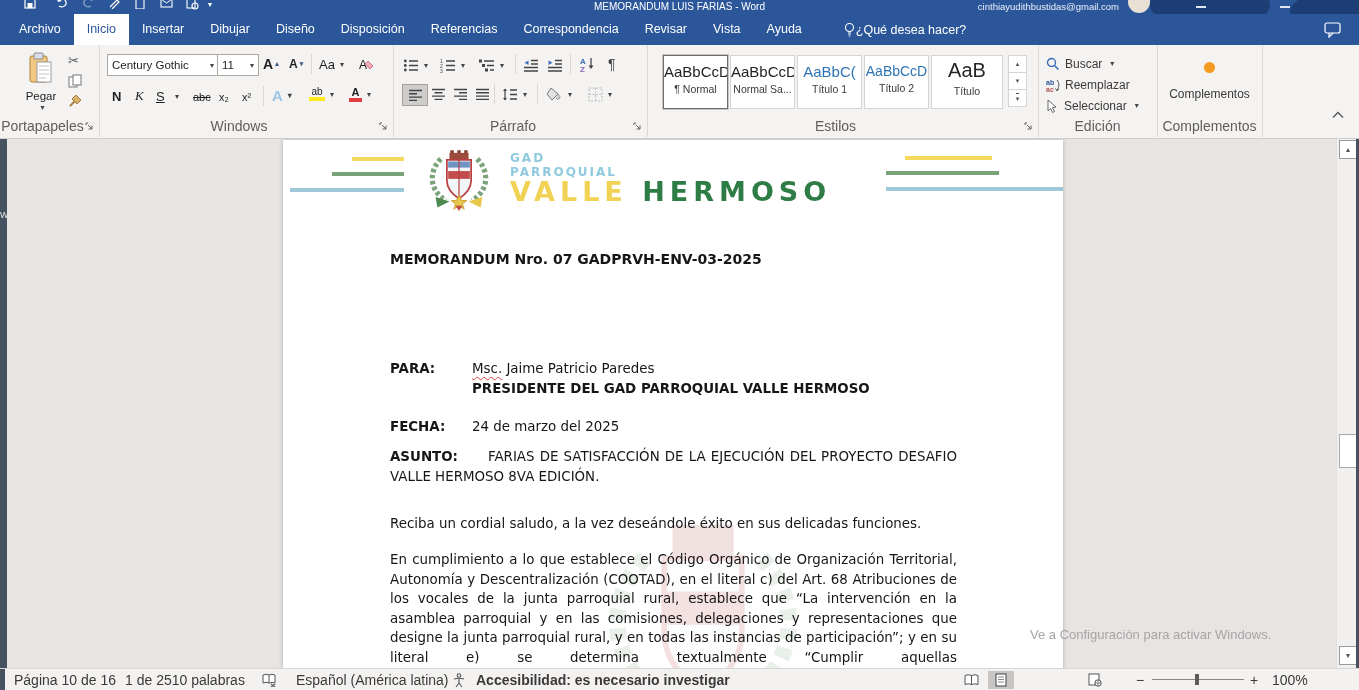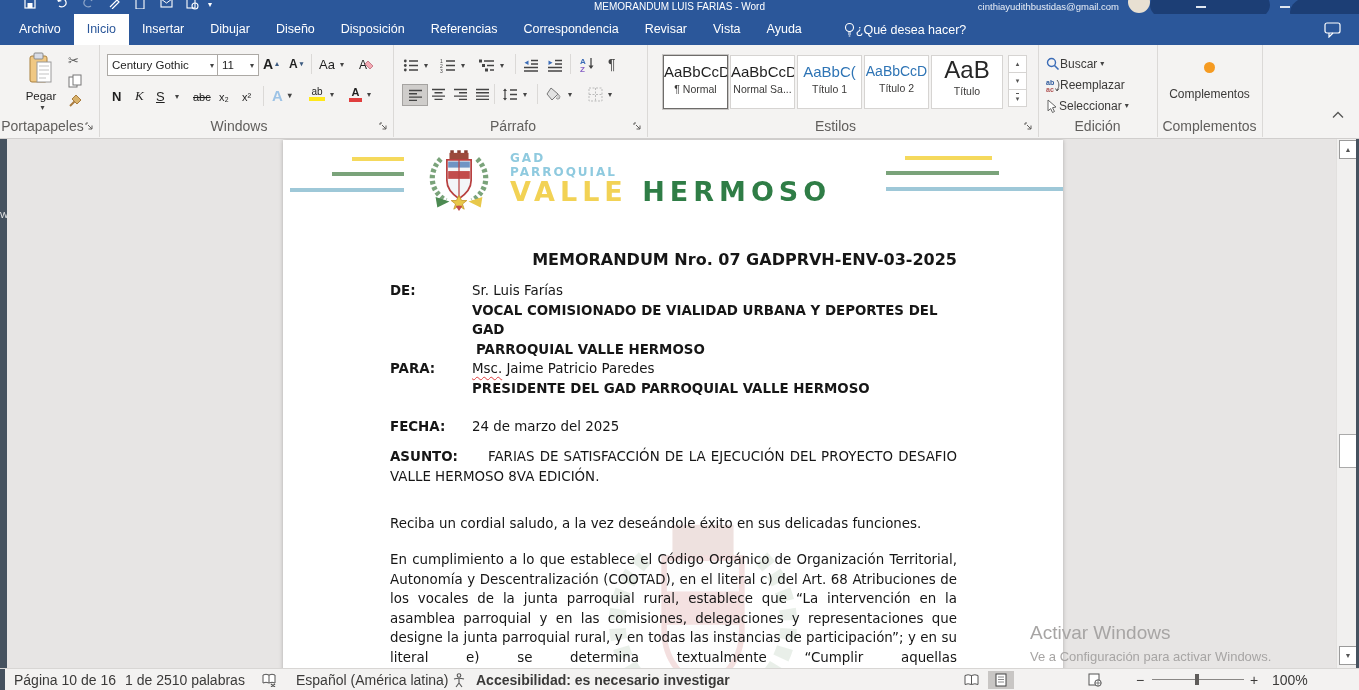--- a/index.html
+++ b/index.html
@@ -32,21 +32,21 @@
   .dd{font-size:8px;color:#444;margin-left:3px}
   .tbtn{position:absolute;height:22px;display:flex;align-items:center;gap:2px;color:#1f1f1f;padding:0 2px}
   .vsep{position:absolute;width:1px;height:20px;background:#dbd9d7}
   .sel{background:#cfcdcb;border:1px solid #a5a3a1}
   .stcard{position:absolute;top:10px;width:63px;height:52px;background:#fff;border:1px solid #d6d4d2;text-align:center;overflow:hidden}
   .stcard.on{border:1px solid #6e6c6a;box-shadow:inset 0 0 0 1px #fff,0 0 0 1px #c8c6c4}
   .stprev{margin-top:7px;font-size:15px;color:#1f1f1f;white-space:nowrap}
   .stname{font-size:10.5px;color:#3b3a39;margin-top:3px;white-space:nowrap}
   .scbtn{position:absolute;width:17px;height:16px;background:#fff;border:1px solid #d6d4d2;font-size:7px;color:#555;
          display:flex;align-items:center;justify-content:center}
-  .edrow{position:absolute;left:8px;height:19px;display:flex;align-items:center;font-size:12px;color:#3b3a39;white-space:nowrap}
+  .edrow{position:absolute;left:8px;height:19px;display:flex;align-items:center;gap:5px;font-size:12px;color:#3b3a39;white-space:nowrap}
   
   .canvas{position:absolute;left:0;top:138px;width:1359px;height:530px;background:#e7e5e4;overflow:hidden}
   .page{position:absolute;left:283px;top:2px;width:780px;height:540px;background:#fff;overflow:hidden;
         box-shadow:0 0 4px rgba(0,0,0,.25)}
   .hline{position:absolute;height:4px}
   .doc{position:absolute;font-family:"DejaVu Sans",sans-serif;font-size:13.4px;line-height:19.5px;color:#161616;width:567px;left:107px}
   .b{font-weight:bold}
   .just{text-align:justify}
   .jlast{text-align:justify;text-align-last:justify}
   .frow{display:grid;grid-template-columns:82px 1fr}
@@ -385,21 +385,21 @@
     </div>
     <div class="stcard" style="left:150px">
       <div class="stprev" style="color:#2e74b5;font-size:15px">AaBbC(</div>
       <div class="stname">Título 1</div>
     </div>
     <div class="stcard" style="left:217px">
       <div class="stprev" style="color:#2e74b5;font-size:14px">AaBbCcD</div>
       <div class="stname">Título 2</div>
     </div>
     <div class="stcard" style="left:284px;width:70px">
-      <div class="stprev" style="font-size:24px;line-height:24px;margin-top:2px;color:#262626">AaB</div>
+      <div class="stprev" style="font-size:20px;line-height:24px;margin-top:2px;color:#262626">AaB</div>
       <div class="stname">Título</div>
     </div>
     <div class="scbtn" style="left:361px;top:10px">
         <span>▴</span>
       </div>
     <div class="scbtn" style="left:361px;top:27px">
         <span>▾</span>
       </div>
     <div class="scbtn" style="left:361px;top:44px">
         <span style="border-top:1px solid #555;padding-top:1px">▾</span>
@@ -499,30 +499,22 @@
 
     <div class="abs" style="left:227px;top:12px;font-family:'DejaVu Sans',sans-serif">
       <div style="font-size:12px;font-weight:bold;letter-spacing:2px;color:#8fcadf;line-height:13px">GAD</div>
       <div style="font-size:12px;font-weight:bold;letter-spacing:2px;color:#8fcadf;line-height:14px">PARROQUIAL</div>
       <div style="font-size:27px;font-weight:bold;letter-spacing:5px;line-height:26px;white-space:nowrap">
         <span style="color:#f2d255">VALLE</span>
         <span style="color:#2f7d46">HERMOSO</span>
       </div>
     </div>
 
-    <div class="doc b" style="top:110px;text-align:right;font-size:16px">MEMORANDUM Nro. 07 GADPRVH-ENV-03-2025</div>
-
-    <div class="doc frow" style="top:141px">
-      <div class="b">DE:</div>
-      <div>
-        <div>Sr. Luis Farías</div>
-        <div class="b">VOCAL COMISIONADO DE VIALIDAD URBANA Y DEPORTES DEL GAD</div>
-        <div class="b" style="padding-left:4px">PARROQUIAL VALLE HERMOSO</div>
-      </div>
-    </div>
+    <div class="doc b" style="top:110px;text-align:left;font-size:14px">MEMORANDUM Nro. 07 GADPRVH-ENV-03-2025</div>
+
 
     <div class="doc frow" style="top:219px">
       <div class="b">PARA:</div>
       <div>
         <div><span class="missp">Msc.</span><span style="white-space:pre-wrap"> Jaime Patricio Paredes</span></div>
         <div class="b">PRESIDENTE DEL GAD PARROQUIAL VALLE HERMOSO</div>
       </div>
     </div>
 
     <div class="doc frow" style="top:277px">
@@ -532,21 +524,20 @@
 
     <div class="doc just" style="top:307px">
       <span class="b">ASUNTO:</span><span style="display:inline-block;width:30px"></span><span>FARIAS DE SATISFACCIÓN DE LA EJECUCIÓN DEL PROYECTO DESAFIO VALLE HERMOSO 8VA EDICIÓN.</span>
     </div>
 
     <div class="doc" style="top:374px">Reciba un cordial saludo, a la vez deseándole éxito en sus delicadas funciones.</div>
     <div class="doc jlast" style="top:410px">En cumplimiento a lo que establece el Código Orgánico de Organización Territorial, Autonomía y Descentralización (COOTAD), en el literal c) del Art. 68 Atribuciones de los vocales de la junta parroquial rural, establece que “La intervención en la asamblea parroquial y en las comisiones, delegaciones y representaciones que designe la junta parroquial rural, y en todas las instancias de participación”; y en su literal e) se determina textualmente “Cumplir aquellas</div>
   </div>
 
   <div class="activar">
-    <div class="l1">Activar Windows</div>
     <div class="l2">Ve a Configuración para activar Windows.</div>
   </div>
 
   <div class="vscroll">
     <div class="sbox" style="top:2px">
         <span>▲</span>
       </div>
     <div class="sbox" style="top:296px;height:32px;border-color:#aaa"></div>
     <div class="sbox" style="top:508px">
         <span>▼</span>

